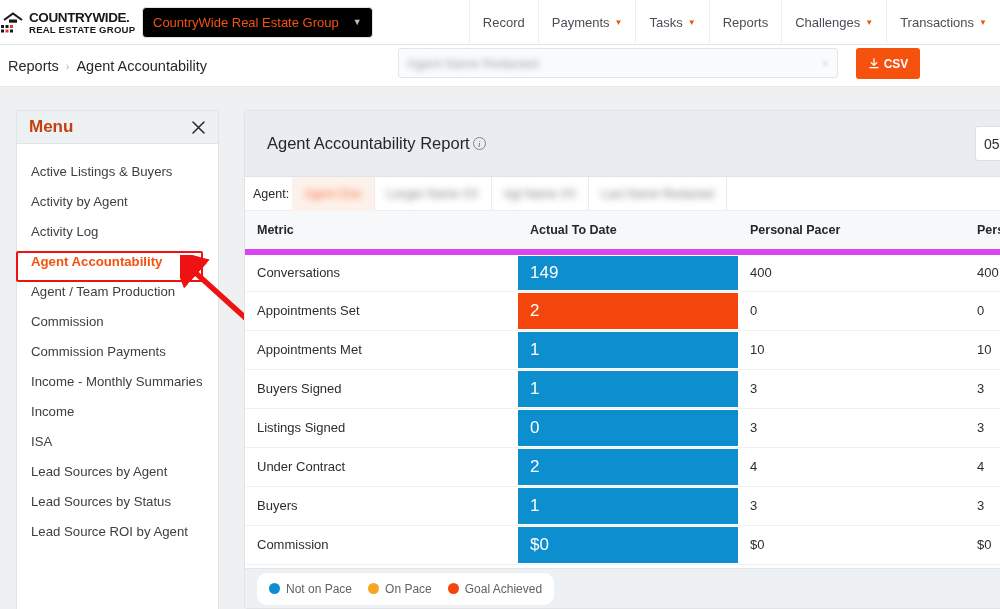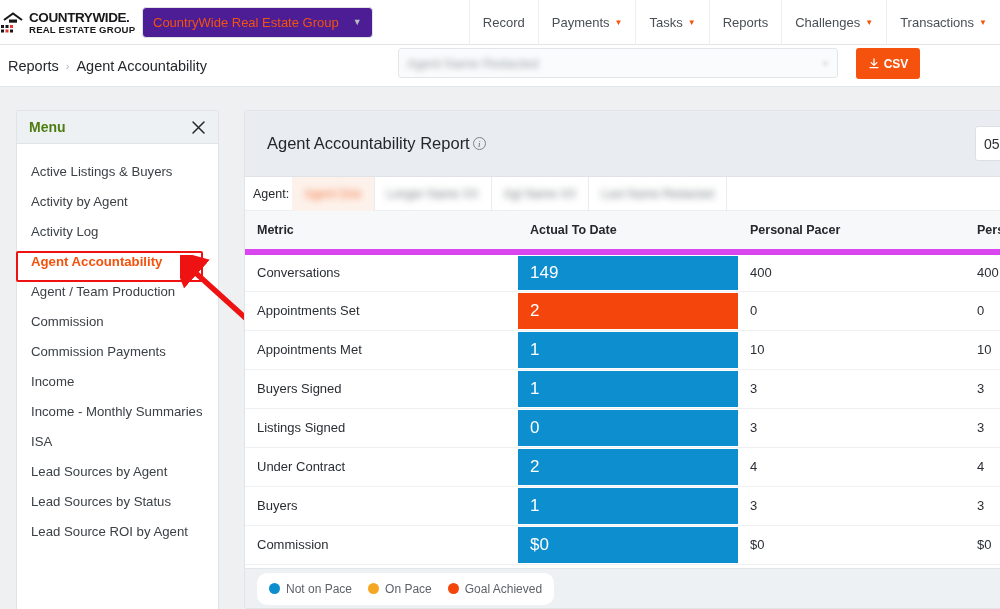--- a/index.html
+++ b/index.html
@@ -23,21 +23,21 @@
   .logo-l1 {
     font-size: 13.5px; font-weight: bold; letter-spacing: -0.4px;
     color: #18181b; white-space: nowrap;
   }
   .logo-l2 {
     font-size: 9.6px; font-weight: bold; letter-spacing: 0.2px;
     color: #18181b; white-space: nowrap;
   }
   .org-select {
     margin-left: 6px; height: 31px; min-width: 208px;
-    border: 1px solid #e0e3e6; border-radius: 4px; background: #4c1d95;
+    border: 1px solid #e0e3e6; border-radius: 4px; background: #000000;
     display: flex; align-items: center; padding: 0 10px;
     font-size: 13px; color: #f4520d; cursor: pointer;
   }
   .org-select .caret {
     margin-left: auto; padding-left: 14px; color: #b9bdc2; font-size: 9px;
   }
   .nav {
     margin-left: auto; display: flex; align-items: stretch; height: 45px;
   }
   .nav-item {
@@ -78,21 +78,21 @@
   
   .sidebar {
     position: absolute; left: 16px; top: 110px; width: 203px; height: 499px;
     background: #fff; border: 1px solid #e1e4e7; border-bottom: none;
     border-radius: 3px 3px 0 0; overflow: hidden;
   }
   .menu-head {
     height: 33px; background: #eef1f4; border-bottom: 1px solid #e1e4e7;
     display: flex; align-items: center; padding: 0 12px;
   }
-  .menu-title { font-size: 14px; font-weight: bold; color: #4d7c0f; }
+  .menu-title { font-size: 17px; font-weight: bold; color: #c2410c; }
   .menu-close { margin-left: auto; cursor: pointer; line-height: 0; }
   .menu-list { padding: 12px 0 0 0; }
   .menu-item {
     height: 30px; display: flex; align-items: center;
     padding: 0 14px; font-size: 13.2px; color: #3c4146; cursor: pointer;
     white-space: nowrap;
   }
   .menu-item.active {
     color: #f4520d; font-weight: bold;
   }
@@ -280,24 +280,24 @@
       <div class="menu-item">
           <span>Agent / Team Production</span>
         </div>
       <div class="menu-item">
           <span>Commission</span>
         </div>
       <div class="menu-item">
           <span>Commission Payments</span>
         </div>
       <div class="menu-item">
+          <span>Income - Monthly Summaries</span>
+        </div>
+      <div class="menu-item">
           <span>Income</span>
-        </div>
-      <div class="menu-item">
-          <span>Income - Monthly Summaries</span>
         </div>
       <div class="menu-item">
           <span>ISA</span>
         </div>
       <div class="menu-item">
           <span>Lead Sources by Agent</span>
         </div>
       <div class="menu-item">
           <span>Lead Sources by Status</span>
         </div>

